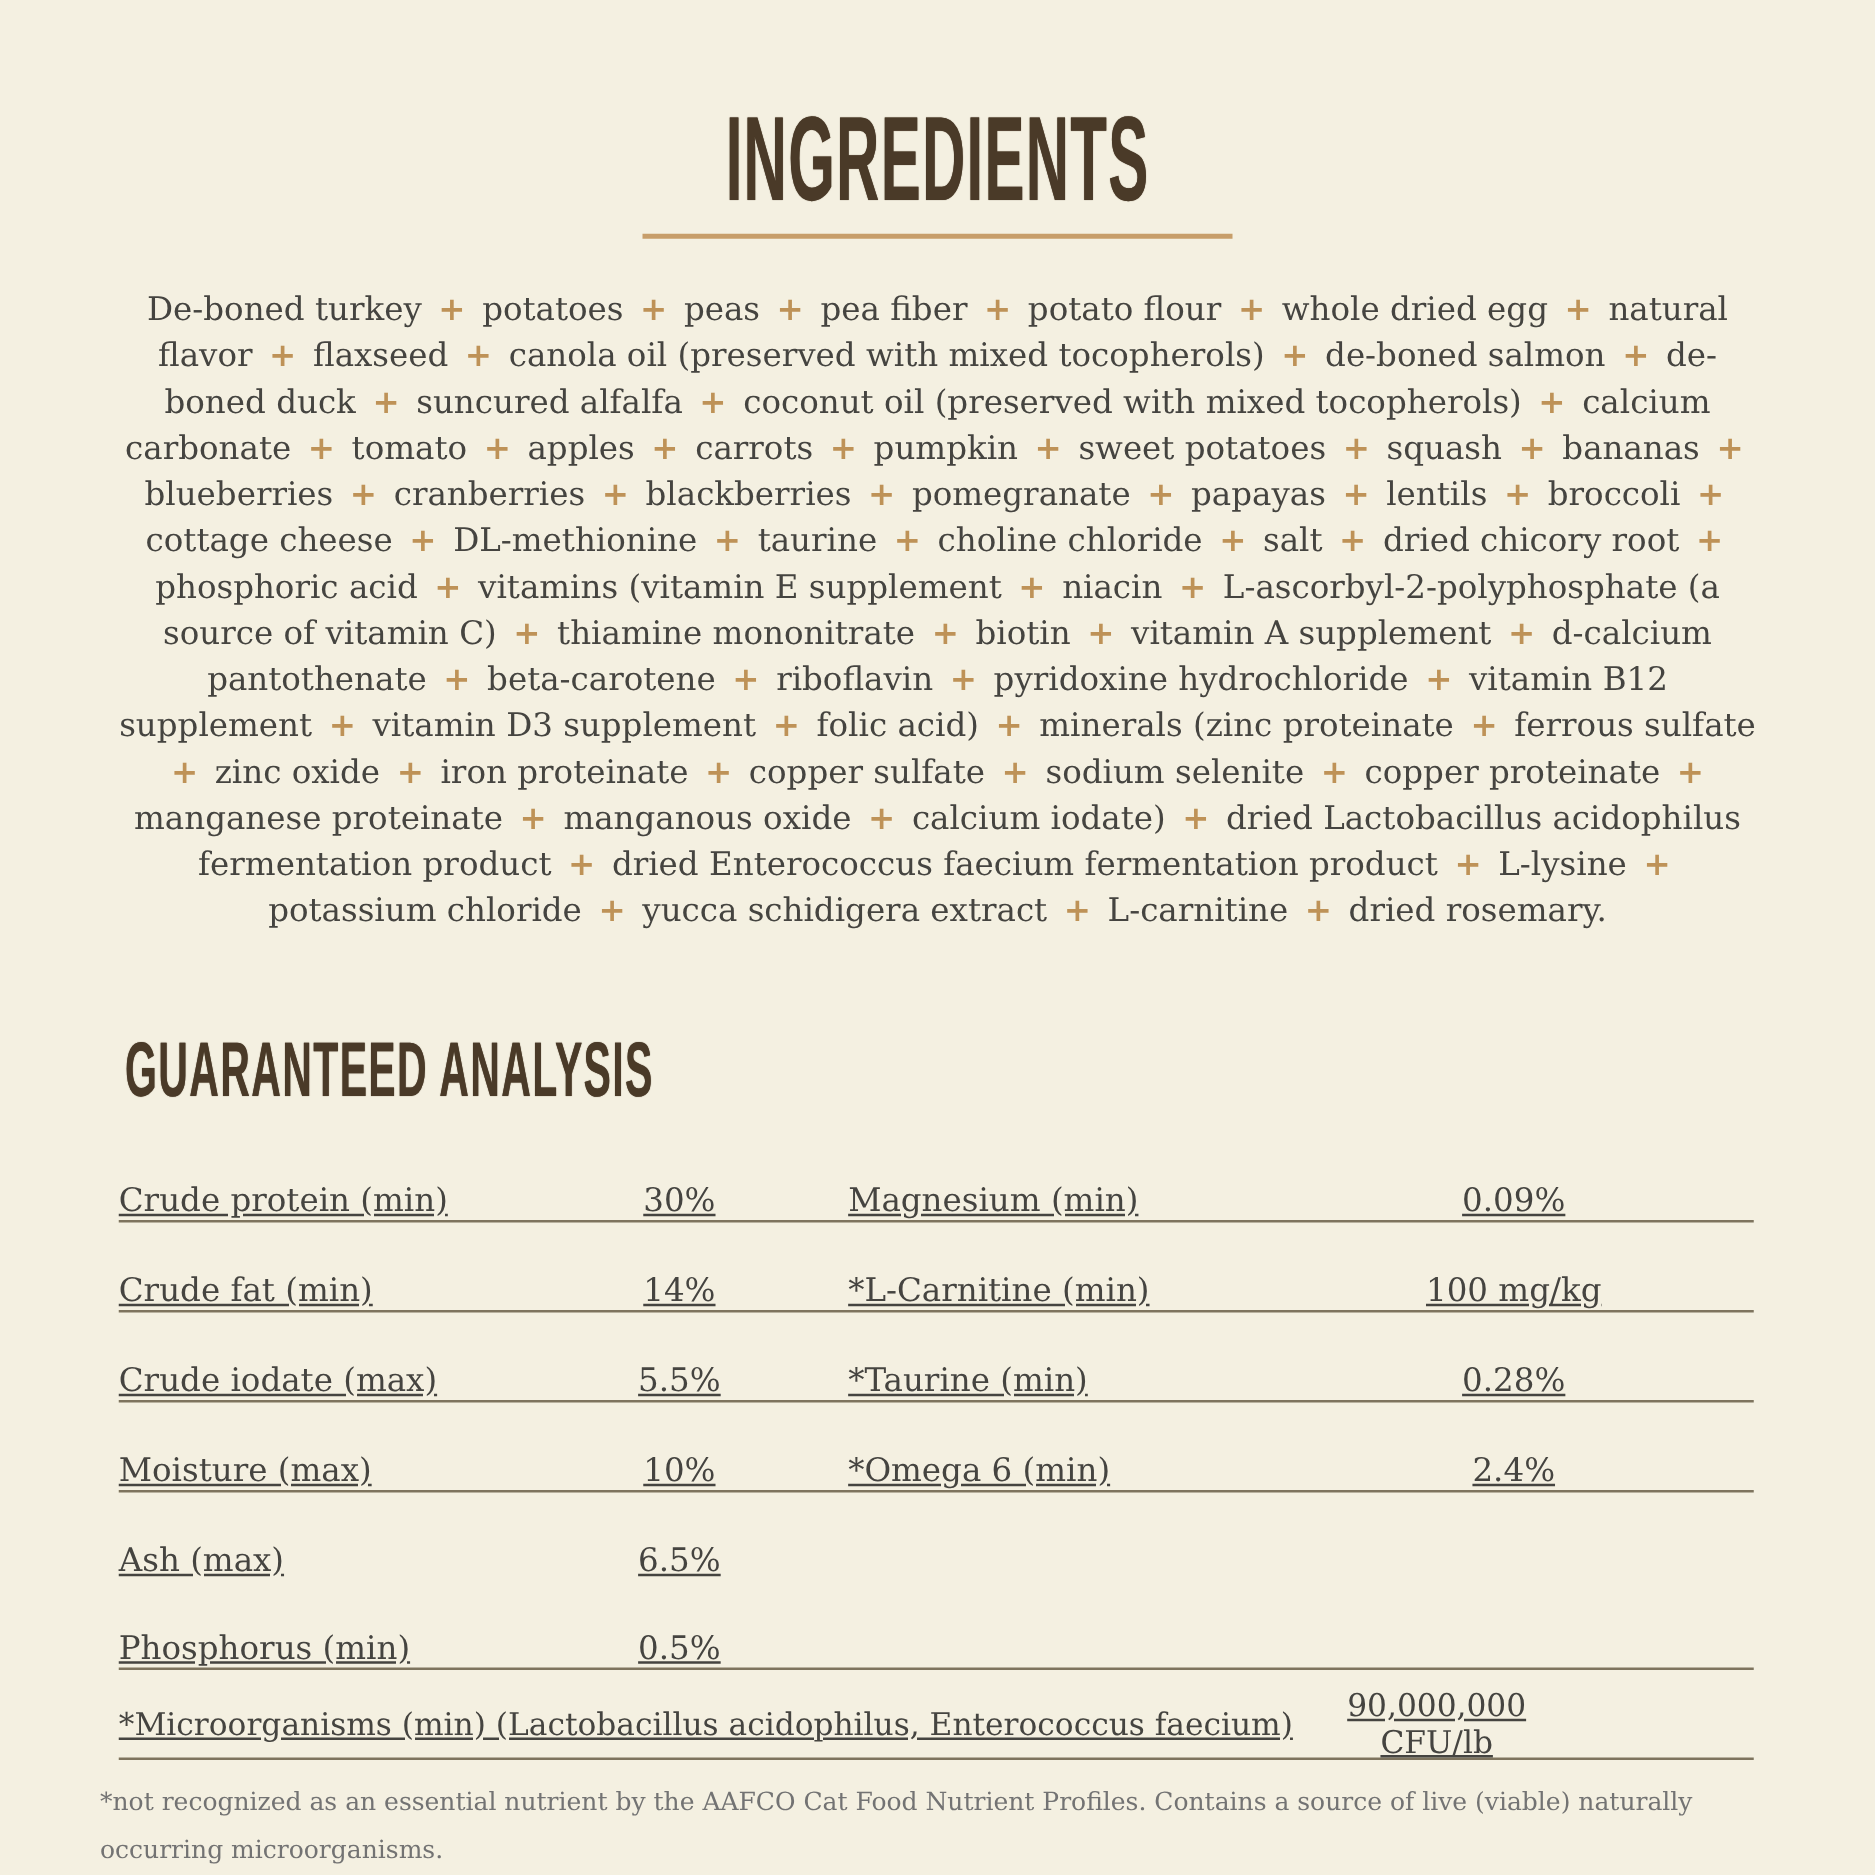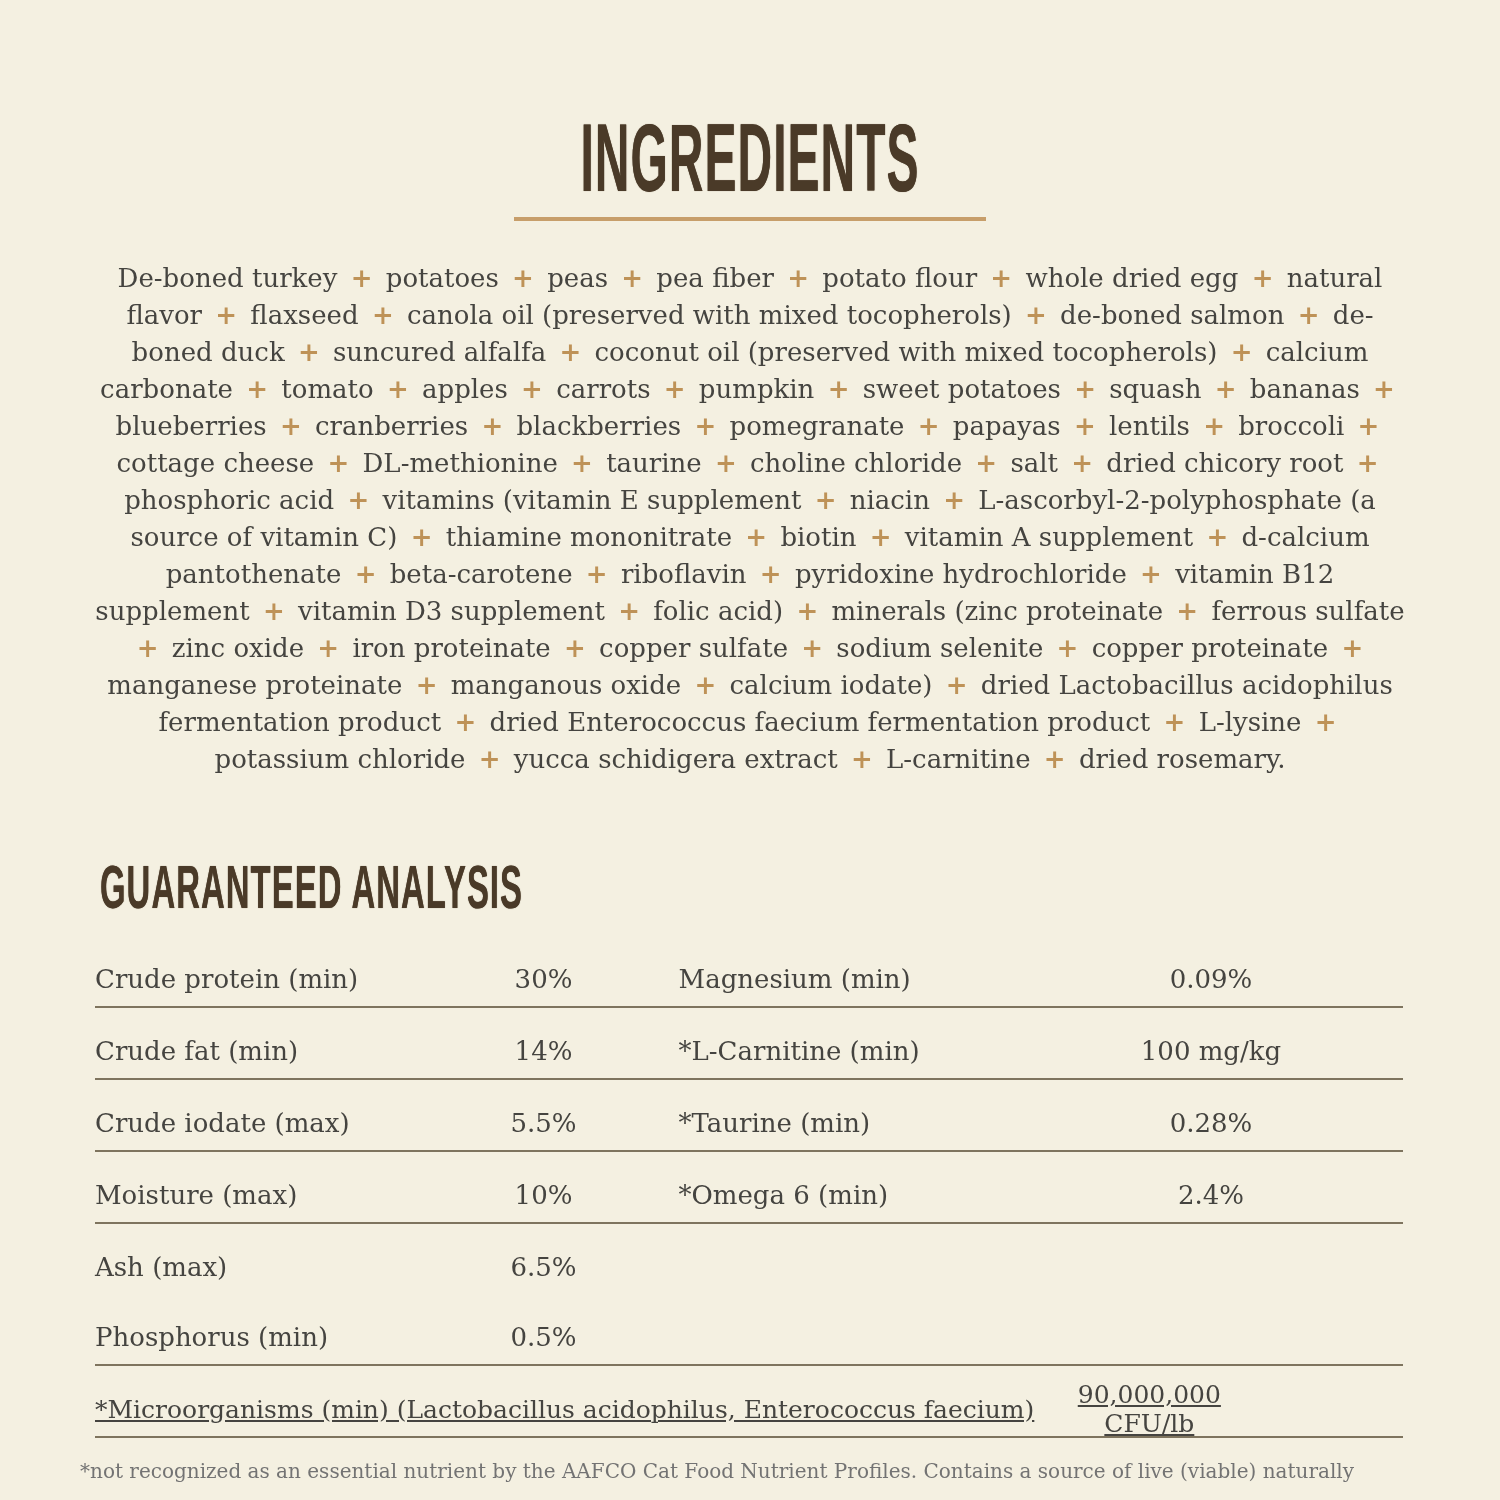--- a/index.html
+++ b/index.html
@@ -7,21 +7,21 @@
   .page {
     position: relative;
     width: 1500px;
     height: 1500px;
     background: #f4f0e1;
     font-family: "DejaVu Serif", serif;
     color: #454440;
     overflow: hidden;
   }
   
-  .title-section { padding-top: 116px; text-align: right; }
+  .title-section { padding-top: 86px; text-align: right; }
   .h-ing-box { height: 84px; display: flex; align-items: center; justify-content: center; }
   .h-ing {
     font-family: "Liberation Sans", sans-serif;
     font-weight: 700;
     font-size: 96px;
     letter-spacing: 2px;
     color: #4a3a28;
     white-space: nowrap;
     transform: scaleX(0.50);
     transform-origin: center;
@@ -51,21 +51,21 @@
     letter-spacing: 2px;
     color: #4a3a28;
     white-space: nowrap;
     transform: scaleX(0.53);
     transform-origin: left center;
     text-shadow: 0 0 1px #4a3a28;
   }
   .ga-table { margin: 14px 97px 0 95px; font-size: 26px; }
   .band { display: flex; height: 70px; }
   .band.rule-b { border-bottom: 2px solid #7e745e; }
-  .cell { display: flex; align-items: center; padding-top: 16px; box-sizing: border-box; }
+  .cell { display: flex; align-items: flex-end; padding-top: 16px; box-sizing: border-box; text-decoration: underline; }
   .cell.left  { width: 44%; }
   .cell.right { width: 56%; padding-left: 8px; }
   .cell.right.rule-b { border-bottom: 2px solid #7e745e; }
   .cell .spacer { flex: 1; }
   .val { text-align: center; }
   .val-l { width: 130px; margin-right: 62px; }
   .val-r { width: 160px; margin-right: 112px; }
   .band.wide { align-items: center; padding-top: 16px; box-sizing: border-box; height: 72px; font-size: 25px; text-decoration: underline; }
   .val-w { width: 230px; margin-right: 80px; text-align: center; }
   

